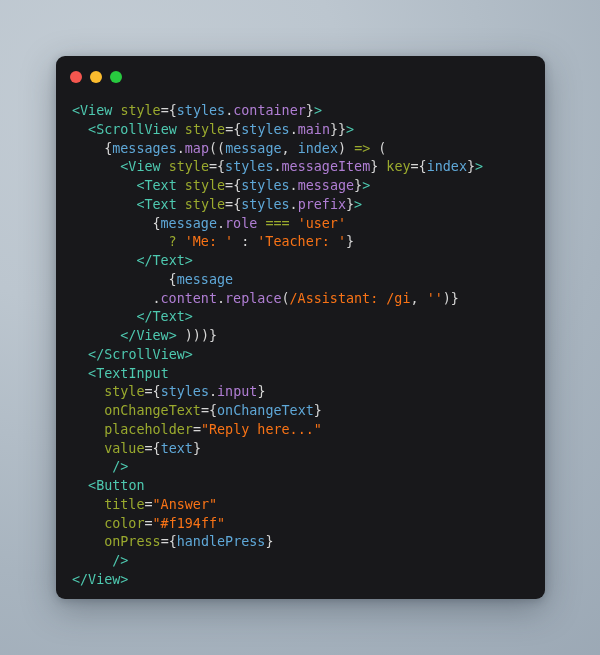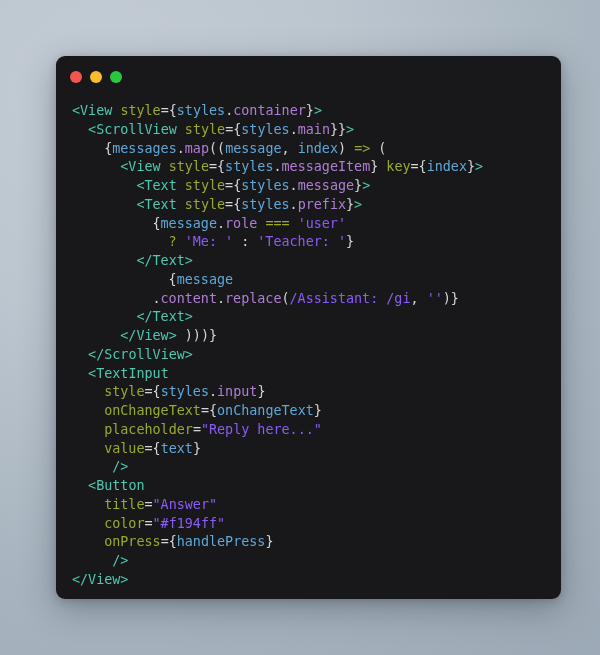--- a/index.html
+++ b/index.html
@@ -21,21 +21,20 @@
   .window {
     position: absolute;
     left: 56px;
     top: 56px;
     width: 489px;
     height: 543px;
     background: #18181b;
     border-radius: 9px;
     box-shadow: 0 10px 34px rgba(28,38,48,0.34), 0 2px 8px rgba(28,38,48,0.22);
     overflow: hidden;
-    padding-left: 16px;
   }
   .titlebar {
     position: absolute;
     left: 0; top: 0;
     width: 100%;
     height: 42px;
   }
   .lights {
     position: absolute;
     left: 14px;
@@ -74,21 +73,21 @@
     white-space: pre;
   }
   .tag   { color: #4ec9b0; }
   .attr  { color: #9aaa2e; }
   .var   { color: #5fa8d8; }
   .prop  { color: #b07ed4; }
   .str   { color: #35a396; }
   .punc  { color: #d6d6d6; }
   .op    { color: #9aaa2e; }
 </style>
-<style>.tag{color:#4ec9b0;}.attr{color:#9aaa2e;}.var{color:#5fa8d8;}.prop{color:#b07ed4;}.str{color:#8b5cf6;}.punc{color:#d6d6d6;}.op{color:#9aaa2e;}.window{background:#18181b;}</style></head>
+<style>.tag{color:#4ec9b0;}.attr{color:#9aaa2e;}.var{color:#5fa8d8;}.prop{color:#b07ed4;}.str{color:#f97316;}.punc{color:#d6d6d6;}.op{color:#9aaa2e;}.window{background:#18181b;}</style></head>
 <body>
 
 <div id="stage">
   <div class="window">
 
     <div class="titlebar">
       <div class="lights">
         <span class="light red" style="background: rgb(244, 86, 79);"></span>
         <span class="light yellow" style="background: rgb(251, 188, 46);"></span>
         <span class="light green" style="background: rgb(40, 201, 63);"></span>

